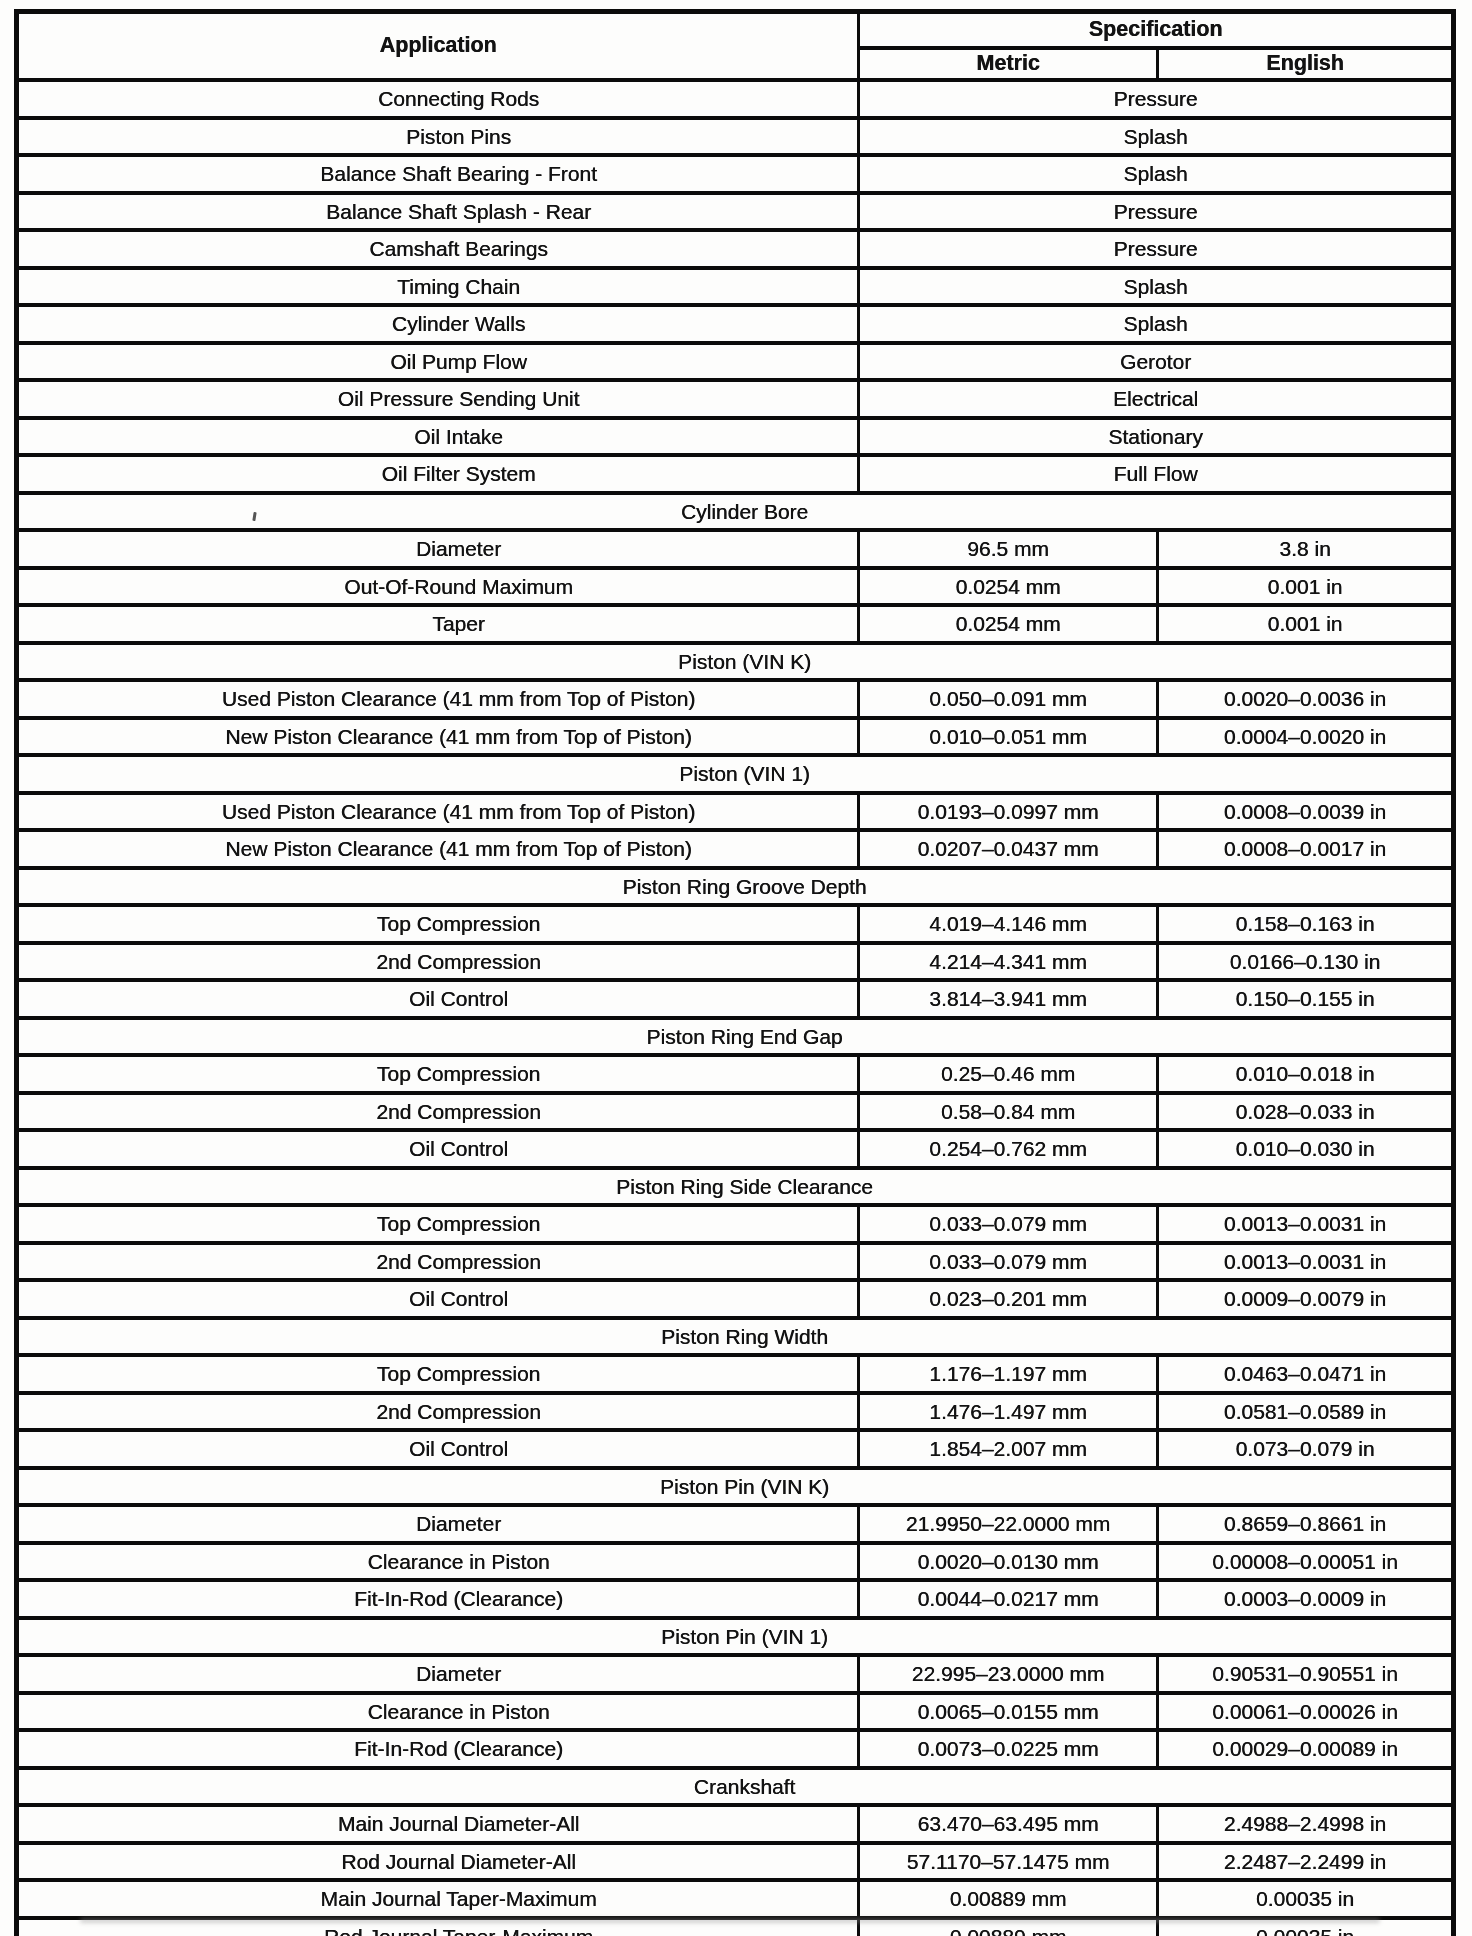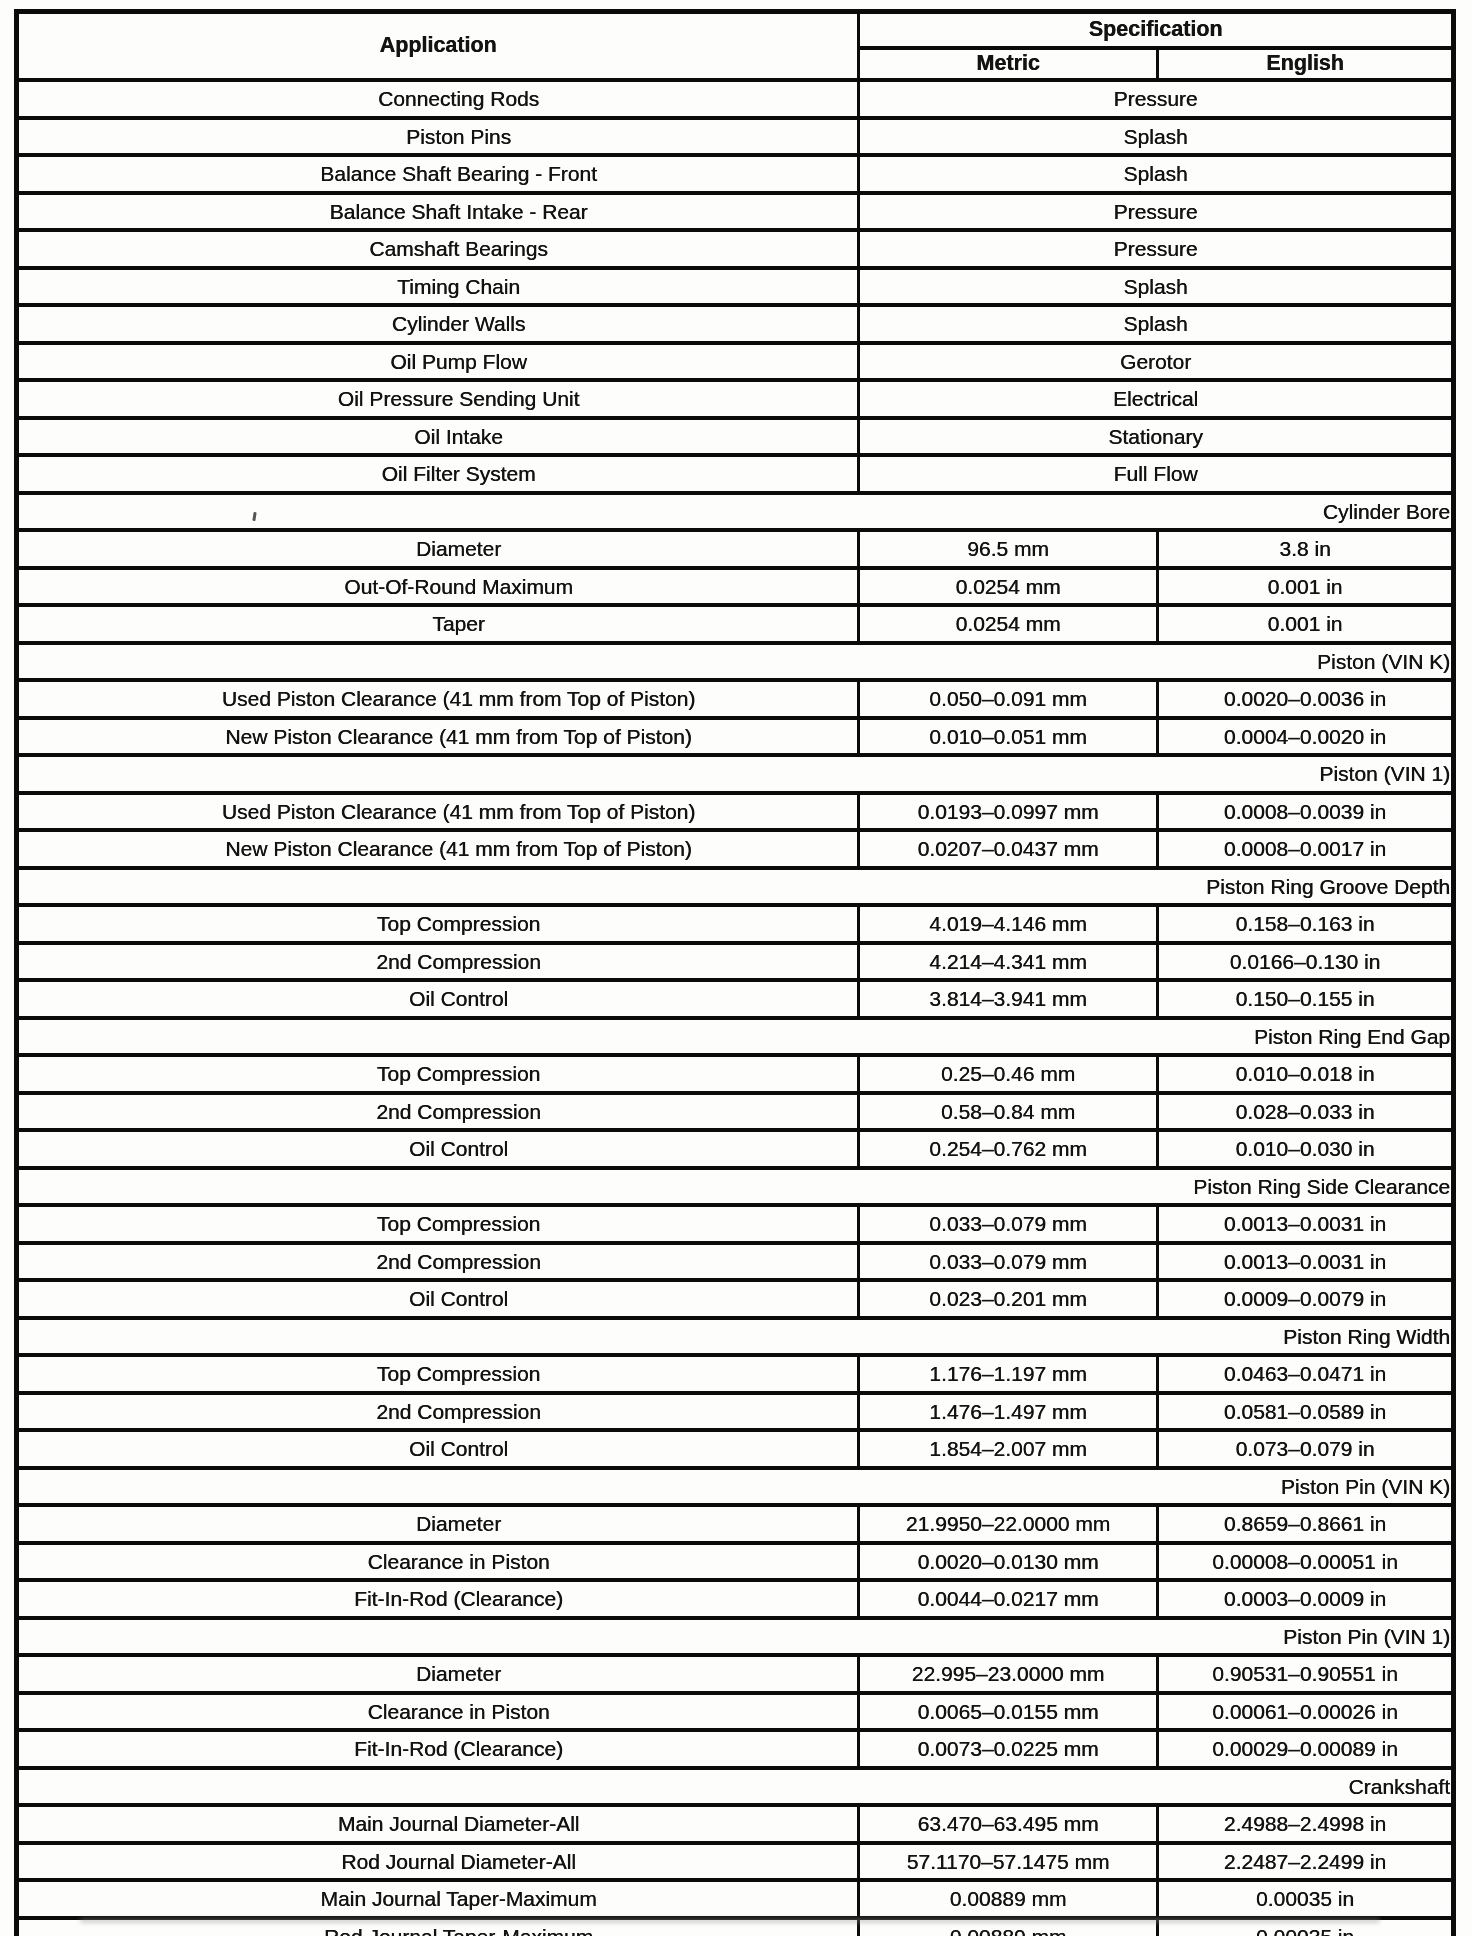--- a/index.html
+++ b/index.html
@@ -17,21 +17,21 @@
     border:solid #0b0b0b; border-width:4px 3px;
     font-size:21px; line-height:1.1; color:#131313;
     overflow:hidden; white-space:nowrap;
     text-shadow:0.4px 0 0 currentColor; 
   }
   .spec thead th { font-weight:bold; text-align:center; font-size:21.5px; }
   .spec thead tr.h1 th { height:30px; }
   .spec thead tr.h2 th { height:26px; }
   .spec tbody td { height:31.5px; }
   .spec td.app { text-align:center; padding-left:42px; }
-  .spec tr.section td { text-align:right; padding-left:20px; }
+  .spec tr.section td { text-align:center; padding-left:20px; }
   .spec td.val { text-align:center; }
   
   .speck {
     position:absolute; left:253px; top:512px; width:3px; height:9px;
     background:#2a2a2a; transform:rotate(9deg); border-radius:1px; opacity:.8;
   }
   .smudge {
     position:absolute; left:80px; top:1918px; width:1300px; height:5px;
     background:#8f8f8f; opacity:.4; filter:blur(2px); border-radius:3px;
   }
@@ -64,21 +64,21 @@
         </tr>
         <tr>
           <td class="app">Piston Pins</td>
           <td class="val" colspan="2">Splash</td>
         </tr>
         <tr>
           <td class="app">Balance Shaft Bearing - Front</td>
           <td class="val" colspan="2">Splash</td>
         </tr>
         <tr>
-          <td class="app">Balance Shaft Intake - Rear</td>
+          <td class="app">Balance Shaft Splash - Rear</td>
           <td class="val" colspan="2">Pressure</td>
         </tr>
         <tr>
           <td class="app">Camshaft Bearings</td>
           <td class="val" colspan="2">Pressure</td>
         </tr>
         <tr>
           <td class="app">Timing Chain</td>
           <td class="val" colspan="2">Splash</td>
         </tr>

